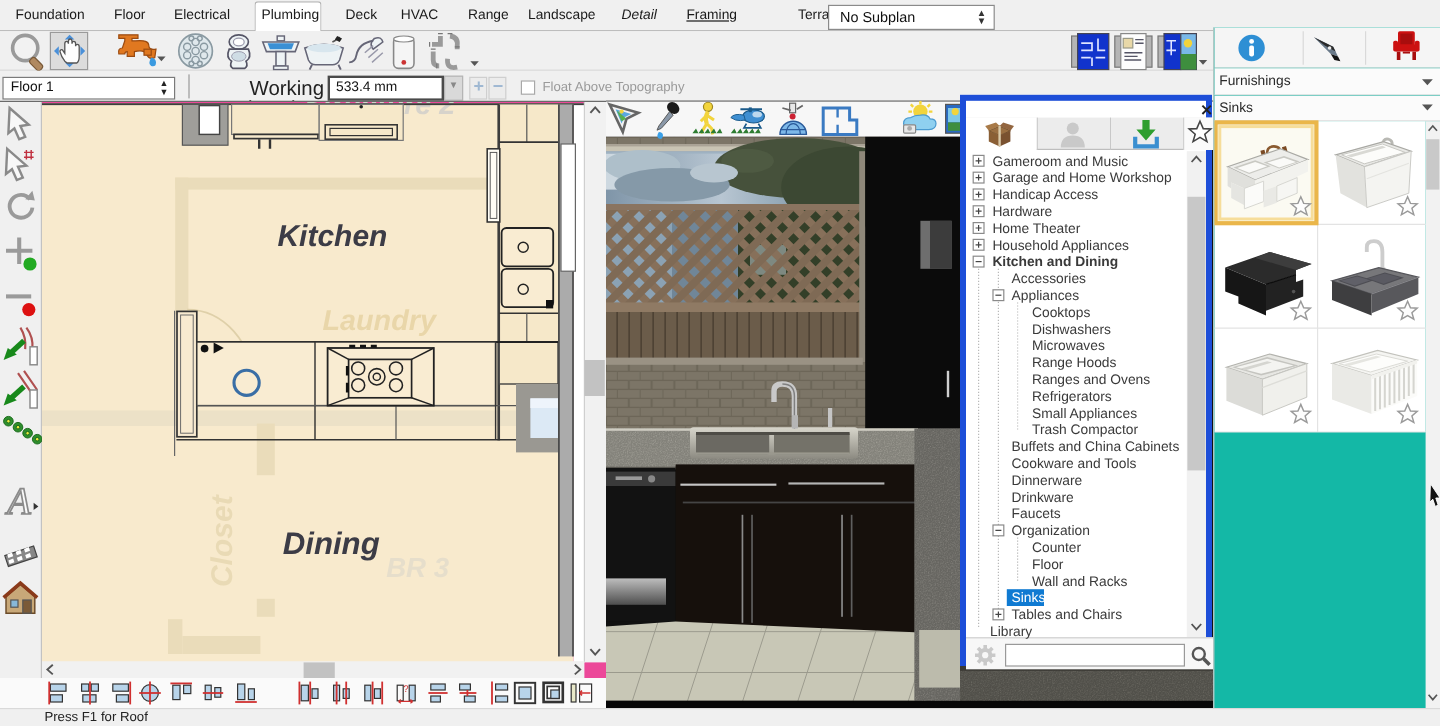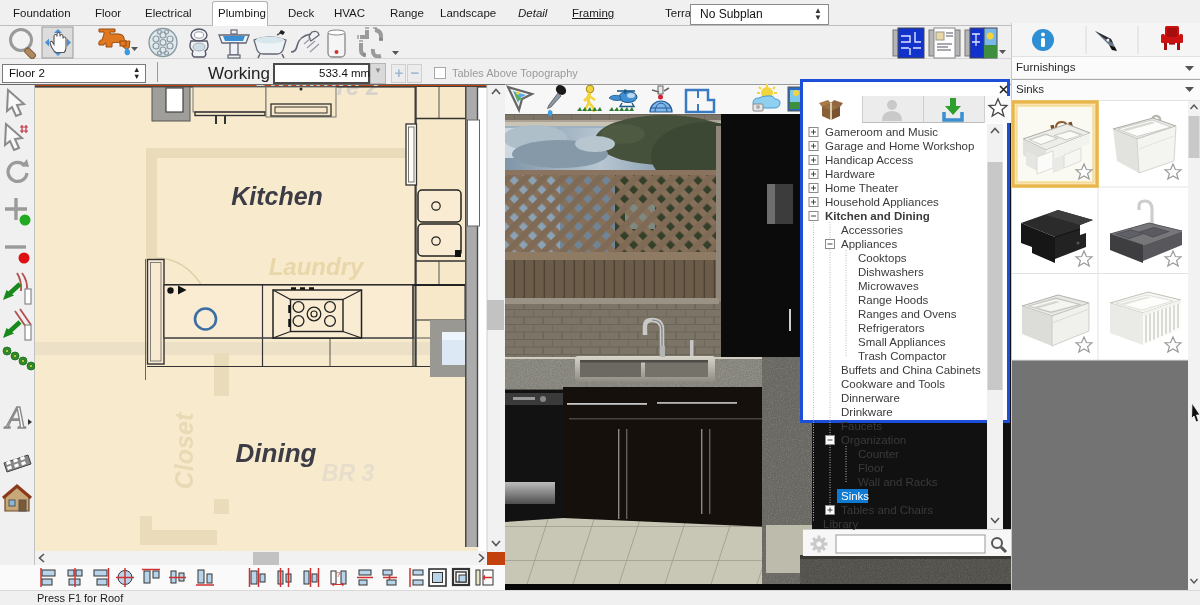--- a/index.html
+++ b/index.html
@@ -133,34 +133,34 @@
           <rect x="19" y="0" width="13" height="30" fill="#79b8e8" stroke="#445"></rect>
           <circle cx="25" cy="8" r="3.5" fill="#f2d43c"></circle>
           <rect x="19" y="17" width="13" height="13" fill="#3e8e3e"></rect>
         </g>
  <path d="M 999 24 l 3.5 4 l 3.5 -4" fill="#555"></path>
 </svg>
 </div>
 
 <div class="abs" id="row3" style="left:0;top:59px;width:1011px;height:26px;background:#f0f0f0;border-bottom:1px solid #c9c9c9;box-sizing:border-box;"></div>
 <div class="abs" style="left:2px;top:64px;width:144px;height:19px;background:#fff;border:1px solid #7a7a7a;box-sizing:border-box;"></div>
-<div class="abs" style="left:9px;top:65px;height:17px;line-height:17px;font-size:11.5px;color:#111;">Floor 2</div>
+<div class="abs" style="left:9px;top:65px;height:17px;line-height:17px;font-size:11.5px;color:#111;">Floor 1</div>
 <div class="abs" style="left:133px;top:67px;font-size:7.5px;color:#222;line-height:6.5px;">▲<br>▼</div>
 <div class="abs" style="left:157px;top:62px;width:1px;height:20px;background:#9a9a9a;"></div>
 <div class="abs" style="left:150px;top:65px;width:120px;height:17px;line-height:17px;font-size:17px;color:#222;text-align:right;">Working Elevation:</div>
 <div class="abs" style="left:273px;top:63px;width:97px;height:21px;background:#fff;border:2px solid #4a4a4a;box-sizing:border-box;"></div>
-<div class="abs" style="left:280px;top:65px;height:17px;line-height:17px;font-size:11.5px;color:#111;margin-left:39px;">533.4 mm</div>
+<div class="abs" style="left:280px;top:65px;height:17px;line-height:17px;font-size:11.5px;color:#111;">533.4 mm</div>
 <div class="abs" style="left:370px;top:63px;width:16px;height:21px;background:#d9d9d9;border:1px solid #b5b5b5;box-sizing:border-box;"></div>
 <div class="abs" style="left:374px;top:66px;font-size:8px;color:#888;">▼</div>
 <div class="abs" style="left:391px;top:64px;width:15px;height:19px;background:#ececec;border:1px solid #cfcfcf;box-sizing:border-box;"></div>
 <div class="abs" style="left:407px;top:64px;width:15px;height:19px;background:#ececec;border:1px solid #cfcfcf;box-sizing:border-box;"></div>
 <div class="abs" style="left:393px;top:64px;width:12px;height:19px;line-height:18px;font-size:15px;color:#9fb8d2;text-align:center;font-weight:bold;">+</div>
 <div class="abs" style="left:409px;top:64px;width:12px;height:19px;line-height:17px;font-size:15px;color:#9fb8d2;text-align:center;font-weight:bold;">−</div>
 <div class="abs" style="left:434px;top:67px;width:12px;height:12px;background:#fff;border:1px solid #a8a8a8;box-sizing:border-box;"></div>
-<div class="abs" style="left:452px;top:66px;height:15px;line-height:15px;font-size:11px;color:#9a9a9a;">Tables Above Topography</div>
+<div class="abs" style="left:452px;top:66px;height:15px;line-height:15px;font-size:11px;color:#9a9a9a;">Float Above Topography</div>
 
 <div class="abs" id="lefttb" style="left:0;top:85px;width:35px;height:505px;background:#f0f0f0;border-right:1px solid #c2c2c2;box-sizing:border-box;"></div>
 <div class="abs" id="lefticons" style="left:0;top:85px;width:35px;height:505px;">
 <svg width="35" height="505" style="position:absolute;left:0;top:0;">
 
  <path d="M 8 5 L 24 19 L 17 20 L 21 29 L 16 31 L 12 22 L 7 26 Z" fill="#f8f8f8" stroke="#8a8a8a" stroke-width="2"></path>
 
  <path d="M 6 39 L 22 53 L 15 54 L 19 63 L 14 65 L 10 56 L 5 60 Z" fill="#f8f8f8" stroke="#8a8a8a" stroke-width="2"></path>
  <path d="M 22 40 v 8 m 4 -8 v 8 m -6 -6 h 8 m -8 4 h 8" stroke="#c03040" stroke-width="1.2" fill="none"></path>
 
@@ -212,21 +212,21 @@
  <g transform="translate(3,400)">
           <path d="M 2 12 L 14 2 L 26 12 v 14 h -24 Z" fill="#c8a878" stroke="#6a4a28" stroke-width="1.2"></path>
           <path d="M 0 13 L 14 1 L 28 13" fill="none" stroke="#8a3a1a" stroke-width="3"></path>
           <rect x="6" y="15" width="6" height="6" fill="#88b8d8" stroke="#555"></rect>
           <rect x="16" y="15" width="7" height="11" fill="#7a5a38" stroke="#555"></rect>
         </g>
 </svg>
 </div>
 
 <div class="abs" style="left:0;top:84px;width:1011px;height:1px;background:#6a6a6a;"></div>
-<div class="abs" id="plan" style="left:35px;top:85px;width:470px;height:480px;background:#c2410c;overflow:hidden;">
+<div class="abs" id="plan" style="left:35px;top:85px;width:470px;height:480px;background:#ec4899;overflow:hidden;">
 <svg width="470" height="480" style="position:absolute;left:0;top:0;">
 
  <rect x="0" y="1" width="443" height="466" fill="#f8eacd"></rect>
  <rect x="443" y="1" width="9" height="466" fill="#ffffff"></rect>
 
  <rect x="111" y="63" width="270" height="10" fill="#eadcba"></rect>
  <rect x="111" y="63" width="11" height="114" fill="#eadcba"></rect>
  <rect x="0" y="257" width="430" height="13" fill="#e2d8c2" opacity="0.55"></rect>
  <rect x="179" y="268" width="15" height="43" fill="#eadcba"></rect>
  <rect x="179" y="414" width="15" height="15" fill="#eadcba"></rect>
@@ -489,21 +489,21 @@
   <g transform="translate(283,0)">
             <rect x="0" y="3" width="18" height="24" fill="#2a6ac2" stroke="#555" stroke-width="1"></rect>
             <rect x="2" y="6" width="13" height="12" fill="#7ec8e8"></rect>
             <circle cx="8" cy="9" r="3" fill="#f2d43c"></circle>
             <rect x="2" y="18" width="13" height="7" fill="#3e8e3e"></rect>
           </g>
  </g>
 </svg>
 </div>
 
-<div class="abs" id="palette" style="left:800px;top:79px;width:210px;height:344px;background:#fff;border:3px solid #1d4ed8;box-sizing:border-box;padding-left:31px;">
+<div class="abs" id="palette" style="left:800px;top:79px;width:210px;height:476px;background:#fff;border:5px solid #1d4ed8;box-sizing:border-box;padding-left:31px;">
 <svg width="208" height="474" style="position:absolute;left:0;top:0;" font-family="Liberation Sans, sans-serif">
 
  <path d="M 197 4 l 7 7 m 0 -7 l -7 7" stroke="#222" stroke-width="1.6"></path>
 
  <rect x="0" y="14" width="208" height="27" fill="#ececec"></rect>
  <rect x="0" y="40" width="208" height="1" fill="#bdbdbd"></rect>
  <rect x="0" y="14" width="59" height="27" fill="#ffffff"></rect>
  <rect x="59" y="14" width="0.8" height="27" fill="#c6c6c6"></rect>
  <rect x="120" y="14" width="0.8" height="27" fill="#c6c6c6"></rect>
  <rect x="181" y="14" width="27" height="27" fill="#fafafa"></rect>
@@ -613,21 +613,21 @@
             <path d="M 8 50 h 5" stroke="#444" stroke-width="1"></path>
           </g>
   <g transform="translate(16.5,378)">
             <rect x="6" y="45.5" width="9" height="9" fill="#fff" stroke="#8a8a8a" stroke-width="1"></rect>
             <path d="M 8 50 h 5 M 10.5 47.5 v 5" stroke="#444" stroke-width="1"></path>
           </g>
  </g>
 </svg>
 </div>
 
-<div class="abs" id="rightpanel" style="left:1011px;top:23px;width:189px;height:567px;background:#737373;border-left:1px solid #c9c9c9;box-sizing:border-box;">
+<div class="abs" id="rightpanel" style="left:1011px;top:23px;width:189px;height:567px;background:#14b8a6;border-left:1px solid #c9c9c9;box-sizing:border-box;">
 <svg width="188" height="567" style="position:absolute;left:0;top:0;" font-family="Liberation Sans, sans-serif">
 
  <rect x="0" y="0" width="188" height="33" fill="#f5f5f5"></rect>
  <line x1="74" y1="3" x2="74" y2="31" stroke="#d9d9d9"></line>
  <line x1="126" y1="3" x2="126" y2="31" stroke="#d9d9d9"></line>
  <line x1="0" y1="33.5" x2="188" y2="33.5" stroke="#e0e0e0"></line>
 
  <circle cx="31" cy="17" r="11" fill="#2e8fd4"></circle>
  <circle cx="31" cy="11.5" r="2" fill="#fff"></circle>
         <rect x="29" y="15" width="4" height="9" rx="1.5" fill="#fff"></rect>

